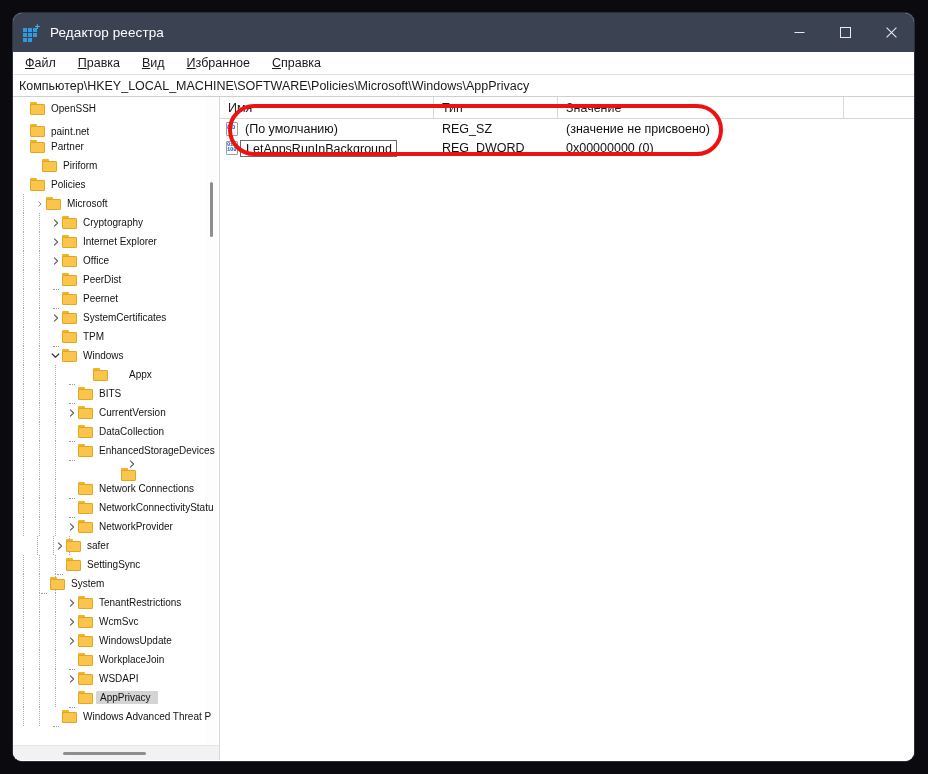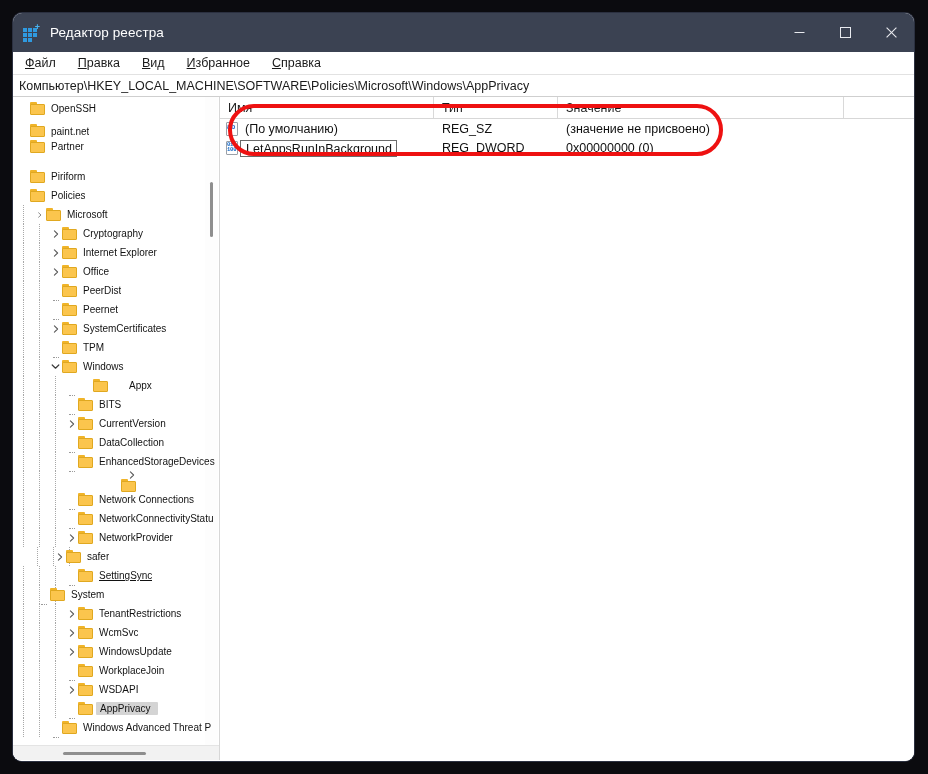--- a/index.html
+++ b/index.html
@@ -383,21 +383,21 @@
             <span class="tlabel">paint.net</span>
           </div>
           <div class="tnode" style="padding-left: 4px;">
             <div class="dash" style="visibility: hidden;"></div>
             <div class="folder">
               <div class="tab"></div>
               <div class="body"></div>
             </div>
             <span class="tlabel">Partner</span>
           </div>
-          <div class="tnode" style="padding-left: 4px; margin-top: 11px;">
+          <div class="tnode" style="padding-left: 16px;">
             <div class="dash" style="visibility: hidden;"></div>
             <div class="folder">
               <div class="tab"></div>
               <div class="body"></div>
             </div>
             <span class="tlabel">Piriform</span>
           </div>
           <div class="tnode" style="padding-left: 4px;">
             <div class="dash" style="visibility: hidden;"></div>
             <div class="folder">
@@ -638,21 +638,21 @@
               <svg width="8" height="8" viewBox="0 0 8 8">
                 <path d="M2.4 0.9 L5.6 4 L2.4 7.1" fill="none" stroke="#5a5a5a" stroke-width="1.1" stroke-linecap="round" stroke-linejoin="round"></path>
               </svg>
             </div>
             <div class="folder">
               <div class="tab"></div>
               <div class="body"></div>
             </div>
             <span class="tlabel">safer</span>
           </div>
-          <div class="tnode" style="padding-left: 52px; text-decoration: underline;">
+          <div class="tnode" style="padding-left: 40px;">
             <div class="vline" style="left: 10px;"></div>
             <div class="vline" style="left: 26px;"></div>
             <div class="vline" style="left: 42px;"></div>
             <div class="dash"></div>
             <div class="folder">
               <div class="tab"></div>
               <div class="body"></div>
             </div>
             <span class="tlabel">SettingSync</span>
           </div>

